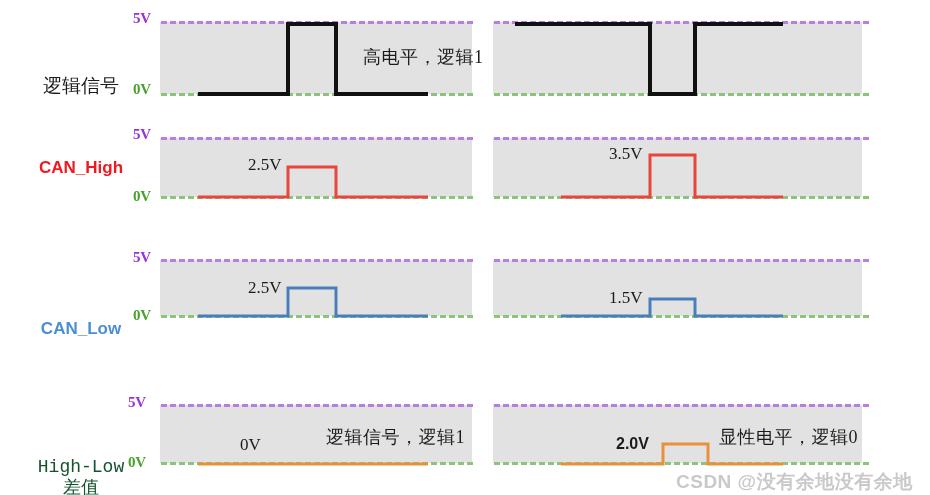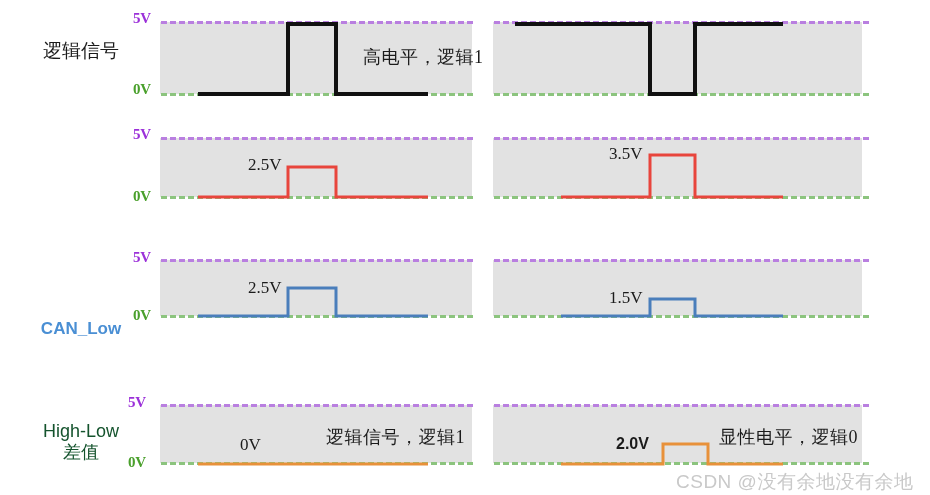--- a/index.html
+++ b/index.html
@@ -30,21 +30,21 @@
     width: 930px;
   }
 
   
   .row-label {
     position: absolute;
     text-align: center;
     line-height: 1.18;
     white-space: pre-line;
   }
-  .row-label.serif   { font-family: Liberation Sans, sans-serif; }
+  .row-label.serif   { font-family: Liberation Mono, monospace; margin-top: 36px; }
   .row-label.sans    { font-family: "Liberation Sans", "DejaVu Sans", sans-serif; }
 
   
   .tick {
     position: absolute;
     font-family: "Liberation Serif", "DejaVu Serif", serif;
     font-size: 15px;
     font-weight: bold;
     letter-spacing: -0.3px;
     white-space: nowrap;
@@ -102,20 +102,21 @@
   }
 
   
   .watermark {
     position: absolute;
     font-family: "Liberation Sans", "DejaVu Sans", sans-serif;
     font-size: 19px;
     color: #c9c9c9;
     white-space: nowrap;
     letter-spacing: 0.5px;
+    font-weight: bold;
   }
 </style>
 </head>
 <body>
 
 <div id="stage">
 
   <div class="row" style="top:0px;height:110px;">
 
     <div class="row-label serif" style="left:26px;top:40px;width:110px;font-size:19px;color:#1b1b1b;">逻辑信号</div>
@@ -134,20 +135,21 @@
     <div class="panel" style="left:493px;top:22px;width:369px;height:72px;"></div>
     <div class="rail rail-top" style="left:494px;top:21px;width:375px;"></div>
     <div class="rail rail-bottom" style="left:494px;top:93px;width:375px;"></div>
     <svg class="wave" style="left:493px;top:18px;" width="380" height="82" viewBox="0 0 380 82">
       <polyline points="22,6 157,6 157,76 202,76 202,6 290,6" fill="none" stroke="#111111" stroke-width="4" stroke-linejoin="miter" stroke-linecap="butt"></polyline>
     </svg>
   </div>
 
   <div class="row" style="top:0px;height:110px;">
 
+    <div class="row-label sans" style="left:26px;top:158px;width:110px;font-size:17px;font-weight:bold;color:#f1181f;">CAN_High</div>
 
     <div class="tick tick-5v" style="left:133px;top:126px;">5V</div>
     <div class="tick tick-0v" style="left:133px;top:188px;">0V</div>
 
     <div class="panel" style="left:160px;top:138px;width:312px;height:59px;"></div>
     <div class="rail rail-top" style="left:161px;top:137px;width:312px;"></div>
     <div class="rail rail-bottom" style="left:161px;top:196px;width:312px;"></div>
     <svg class="wave" style="left:160px;top:134px;" width="320" height="70" viewBox="0 0 320 70">
       <polyline points="38,63 128,63 128,33 176,33 176,63 268,63" fill="none" stroke="#e8453c" stroke-width="3" stroke-linejoin="miter" stroke-linecap="butt"></polyline>
     </svg>

